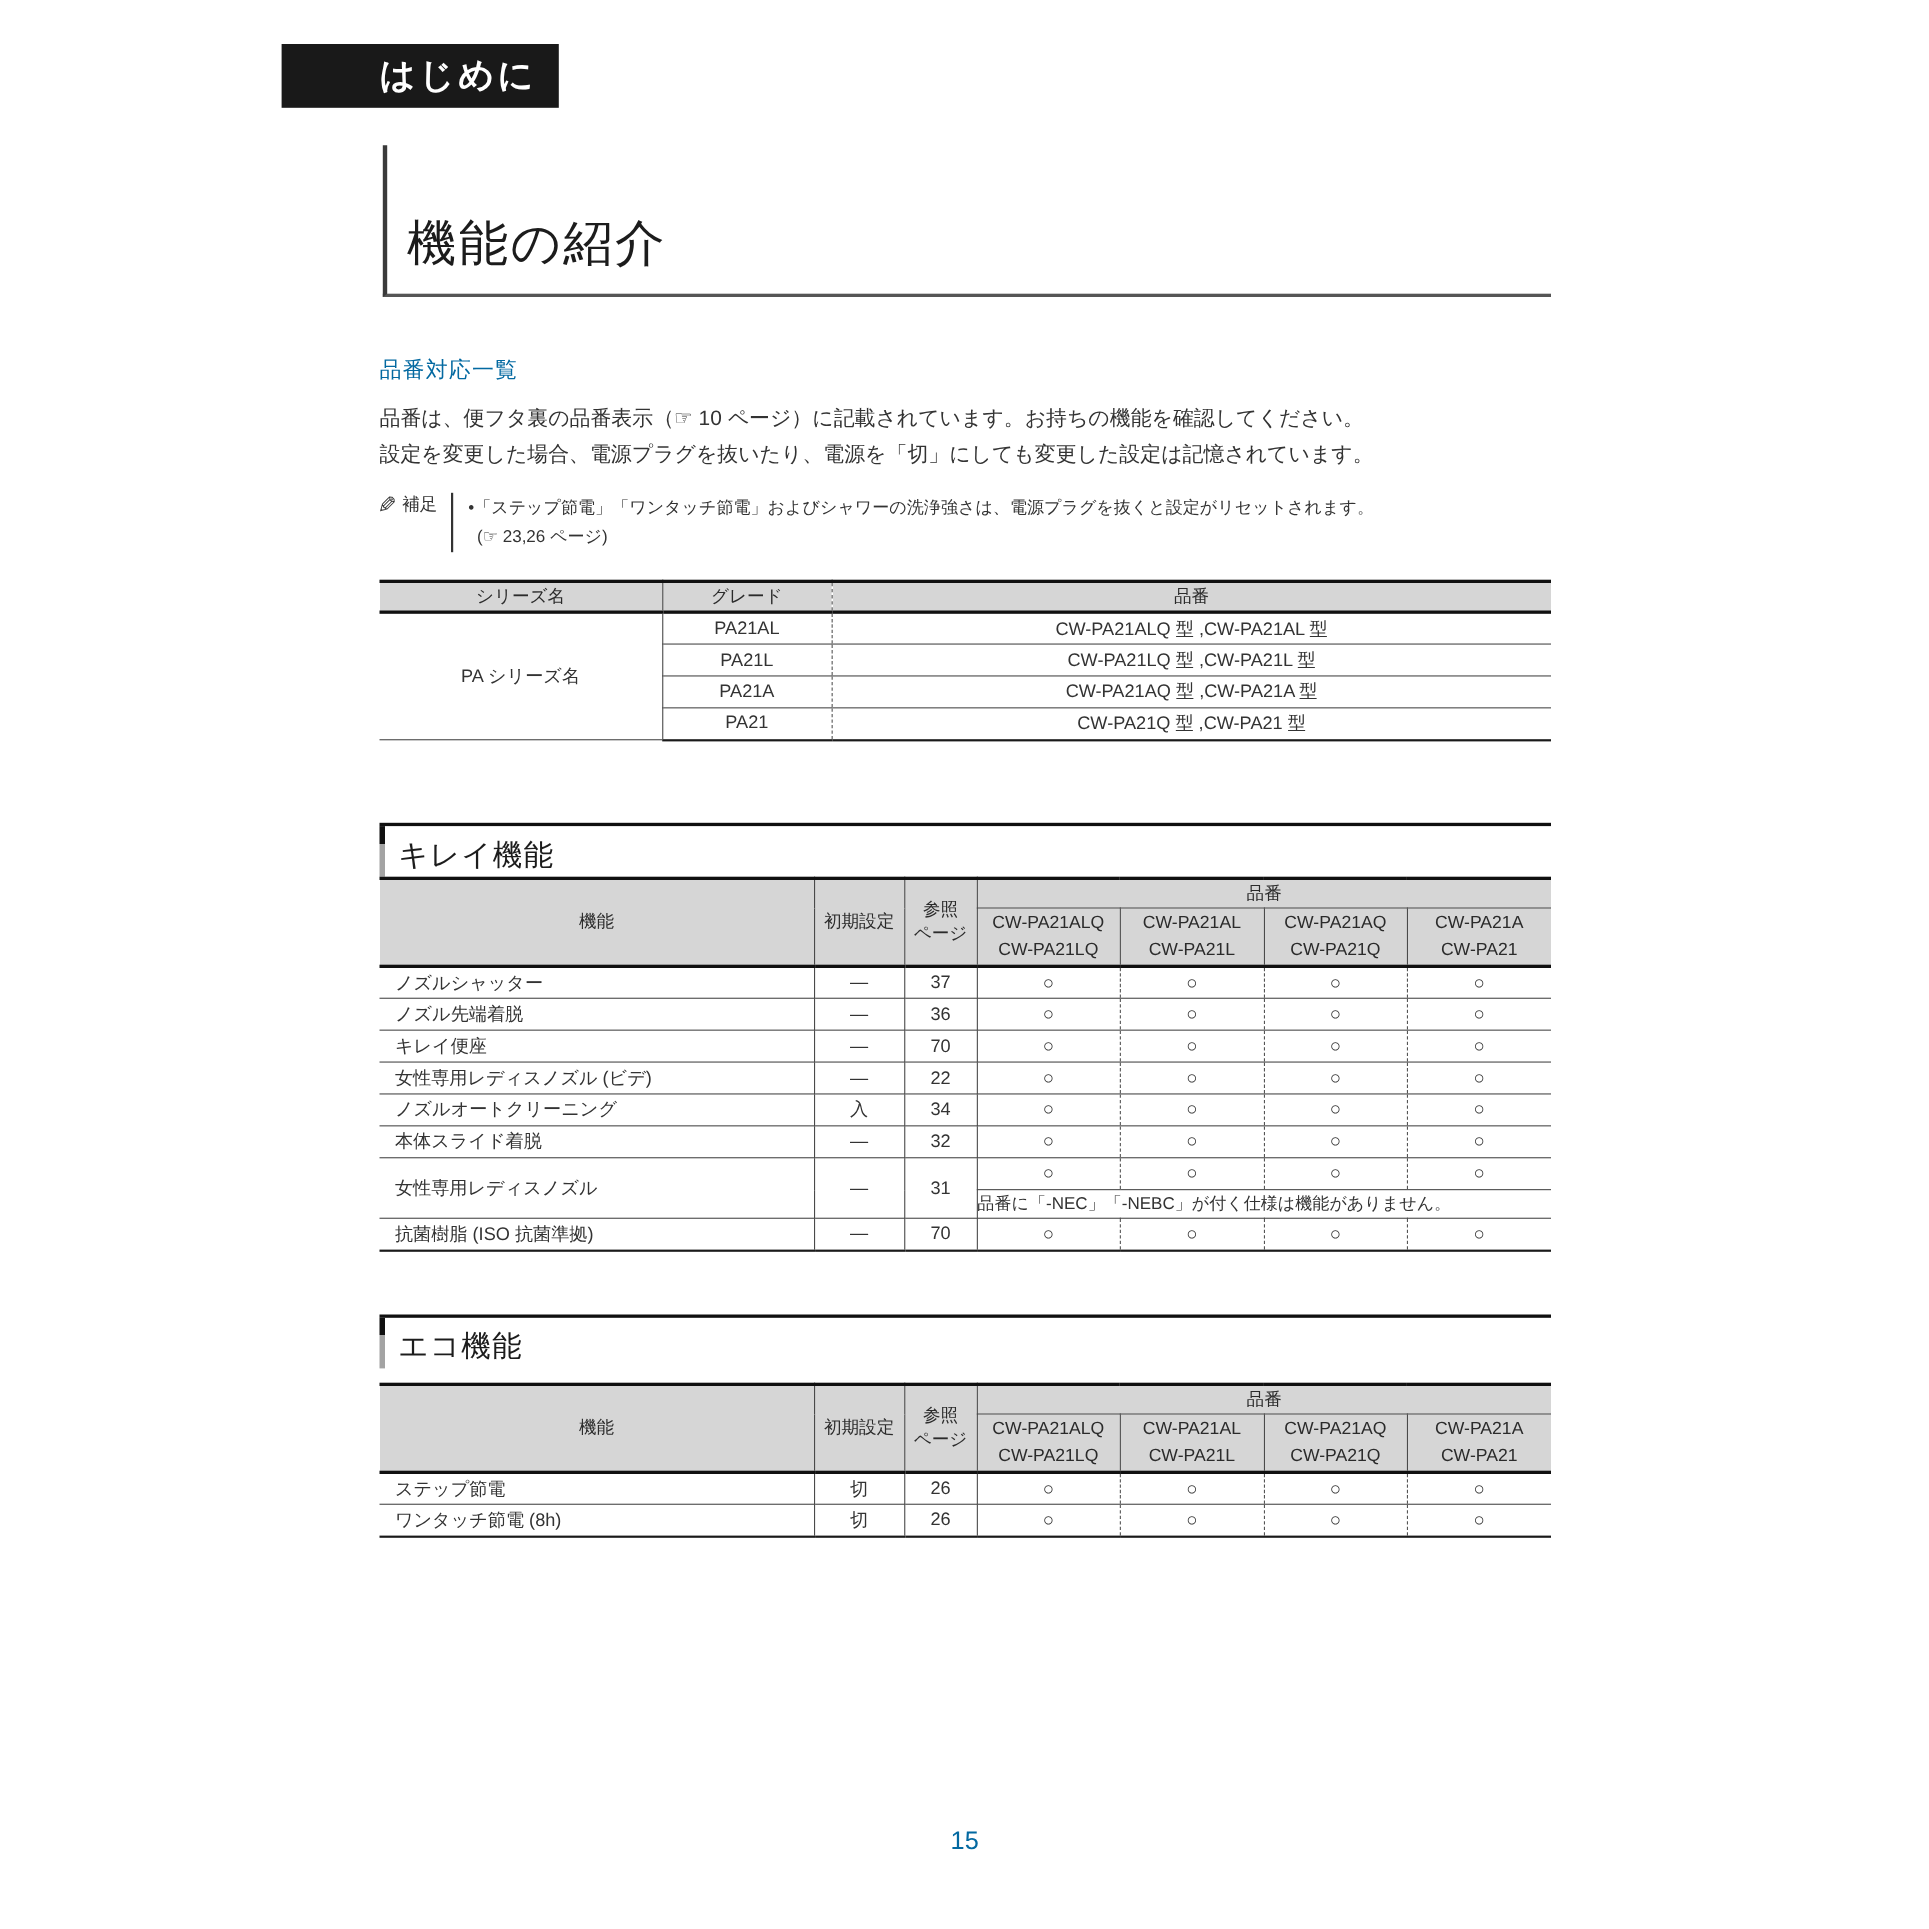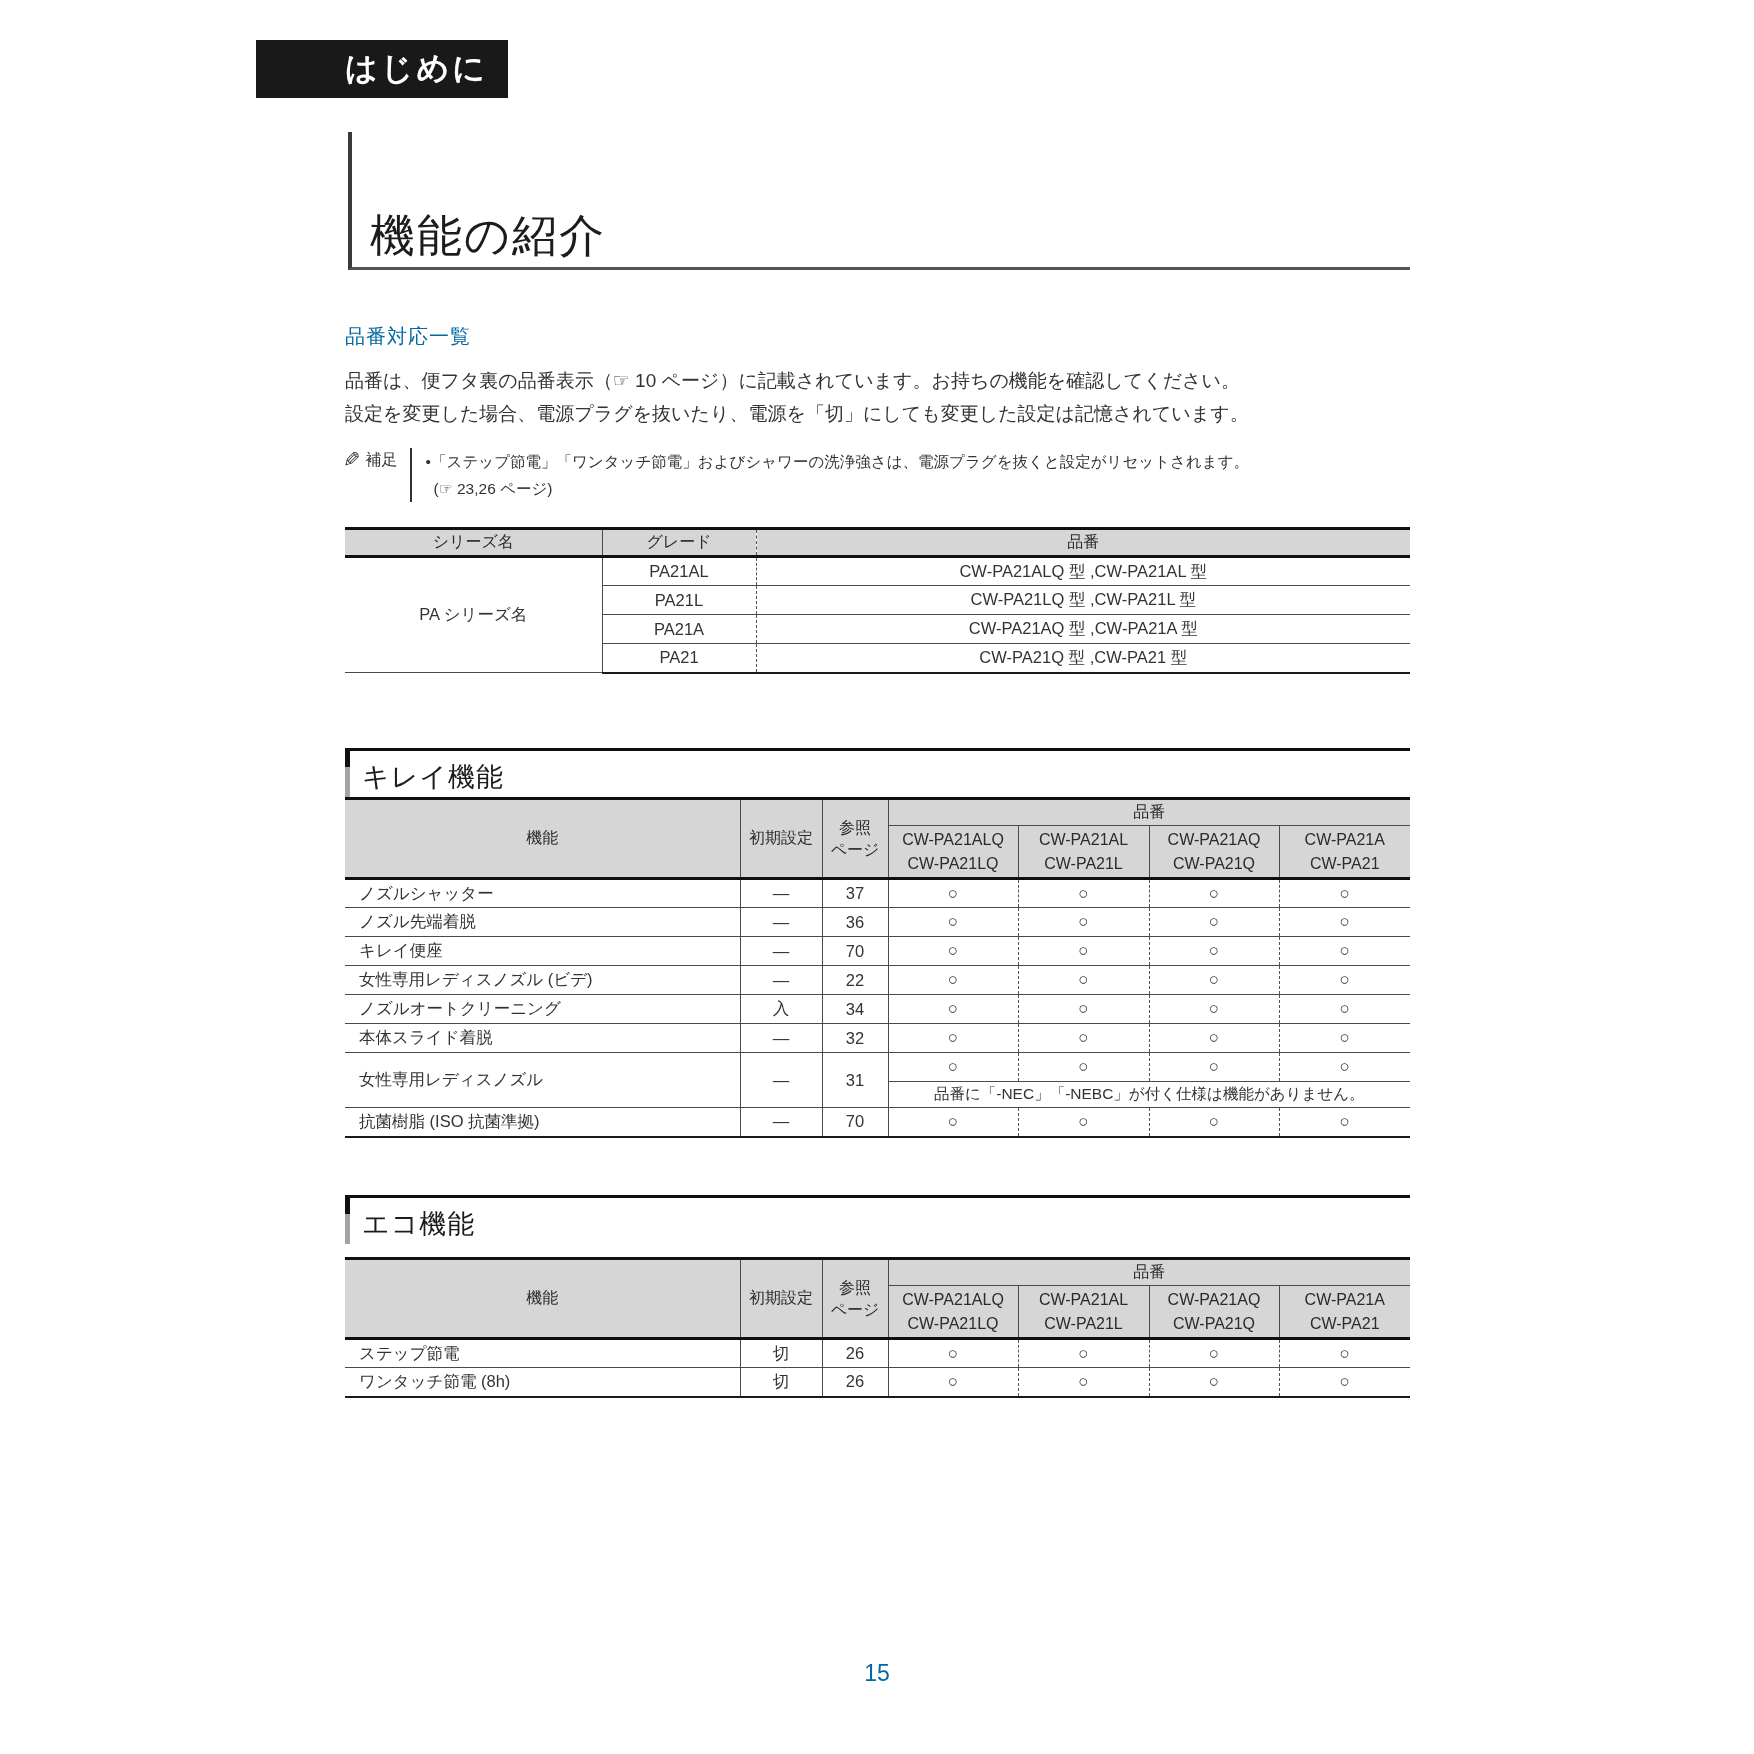--- a/index.html
+++ b/index.html
@@ -15,21 +15,21 @@
     background:#191919; color:#fff; font-size:32px; font-weight:bold;
     display:flex; align-items:center; justify-content:flex-end;
     padding-right:20px; letter-spacing:3px;
   }
   
   .titleblock {
     position:absolute; left:348px; top:132px; width:1062px; height:138px;
     border-left:4px solid #3a3a3a; border-bottom:3px solid #555;
     display:flex; align-items:flex-end;
   }
-  .titleblock .t { font-size:45px; color:#1c1c1c; padding:0 0 1px 18px; letter-spacing:2px; }
+  .titleblock .t { font-size:45px; color:#1c1c1c; padding:0 0 16px 18px; letter-spacing:2px; }
 
   .h2 { position:absolute; left:345px; top:323px; font-size:20px; font-weight:500; color:#0369a1; letter-spacing:1px; }
   .bodytext { position:absolute; left:345px; top:364px; font-size:19px; line-height:33px; color:#333; }
 
   
   .note { position:absolute; left:343px; top:448px; display:flex; align-items:stretch; color:#333; }
   .note .ico { font-size:21px; transform:scaleX(-1); margin-right:5px; line-height:24px; }
   .note .lbl { font-size:16px; margin-right:12px; line-height:24px; }
   .note .bar { border-left:2px solid #333; margin-right:14px; }
   .note .txt { font-size:15.5px; line-height:27px; }
@@ -63,21 +63,21 @@
   .ft thead .span2 { border-bottom:3px solid #101010; }
   .ft thead .model { height:53px; line-height:24px; border-bottom:3px solid #101010; border-left:1px solid #4a4a4a; }
   .ft thead .model:first-of-type { border-left:none; }
   .ft td { height:29px; font-size:16.5px; border-bottom:1px solid #4a4a4a; color:#333; }
   .ft td.fname { text-align:left; padding-left:14px; }
   .ft td.ctr   { text-align:center; }
   .ft .vsolid { border-right:1px solid #4a4a4a; }
   .ft tbody td.mdash { border-left:1px dashed #555; }
   .ft .mark { font-size:17px; }
   .ft tr.last td { border-bottom:2px solid #1a1a1a; }
-  .ft td.notecell { font-size:15.5px; text-align:center; height:26px; }
+  .ft td.notecell { font-size:15.5px; text-align:left; height:26px; }
   .ft-kirei { position:absolute; left:345px; top:797px; }
   .ft-eco   { position:absolute; left:345px; top:1257px; }
 
   .pagenum { position:absolute; left:0; top:1660px; width:1754px; text-align:center; font-size:23px; color:#0369a1; }
 </style>
 </head>
 <body>
 
 <div class="page">
 

